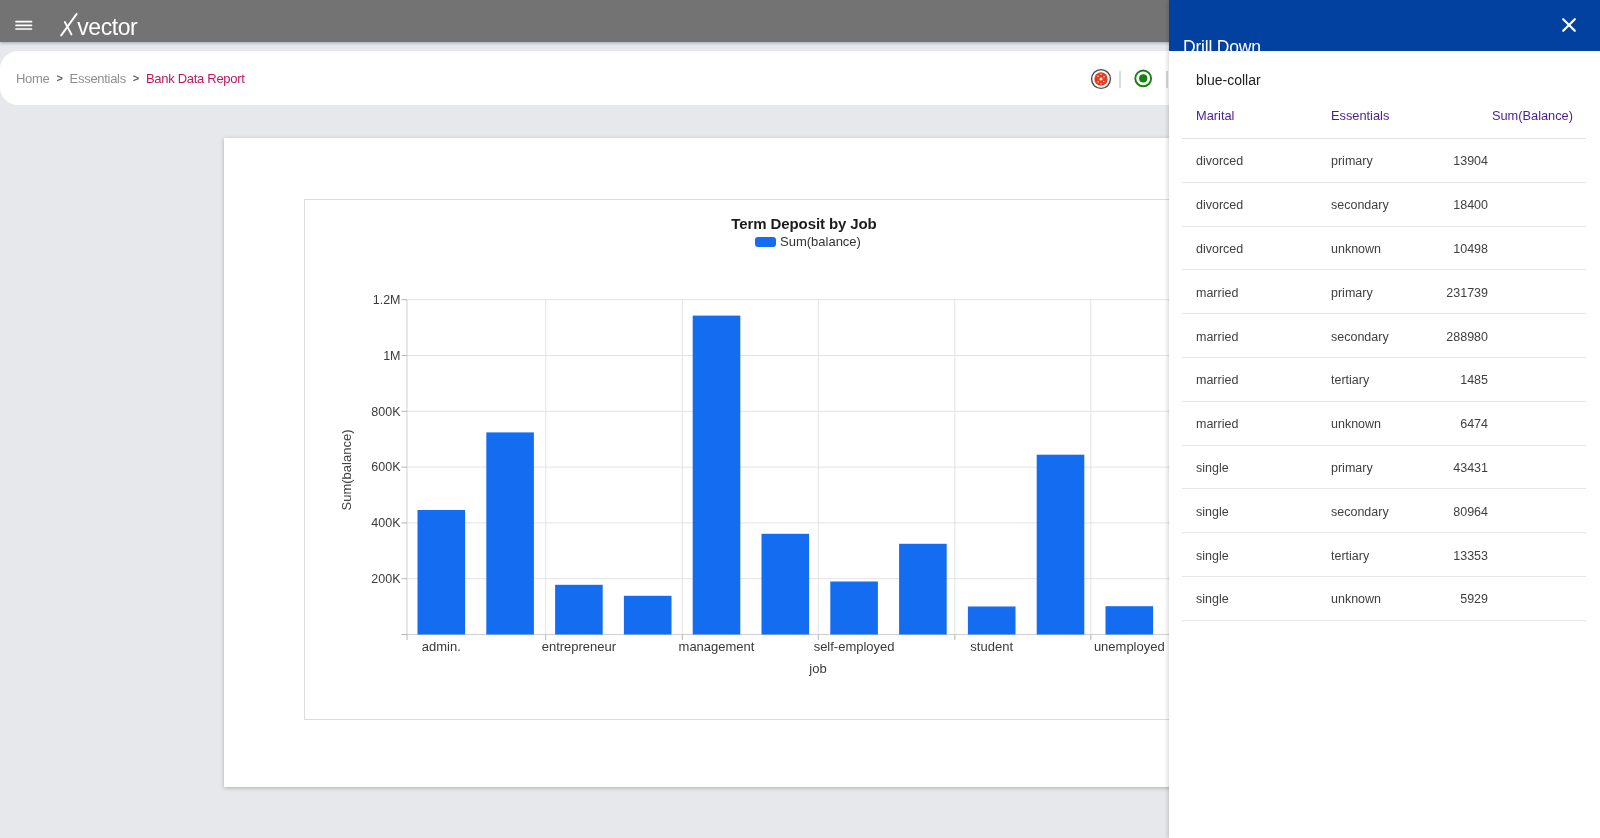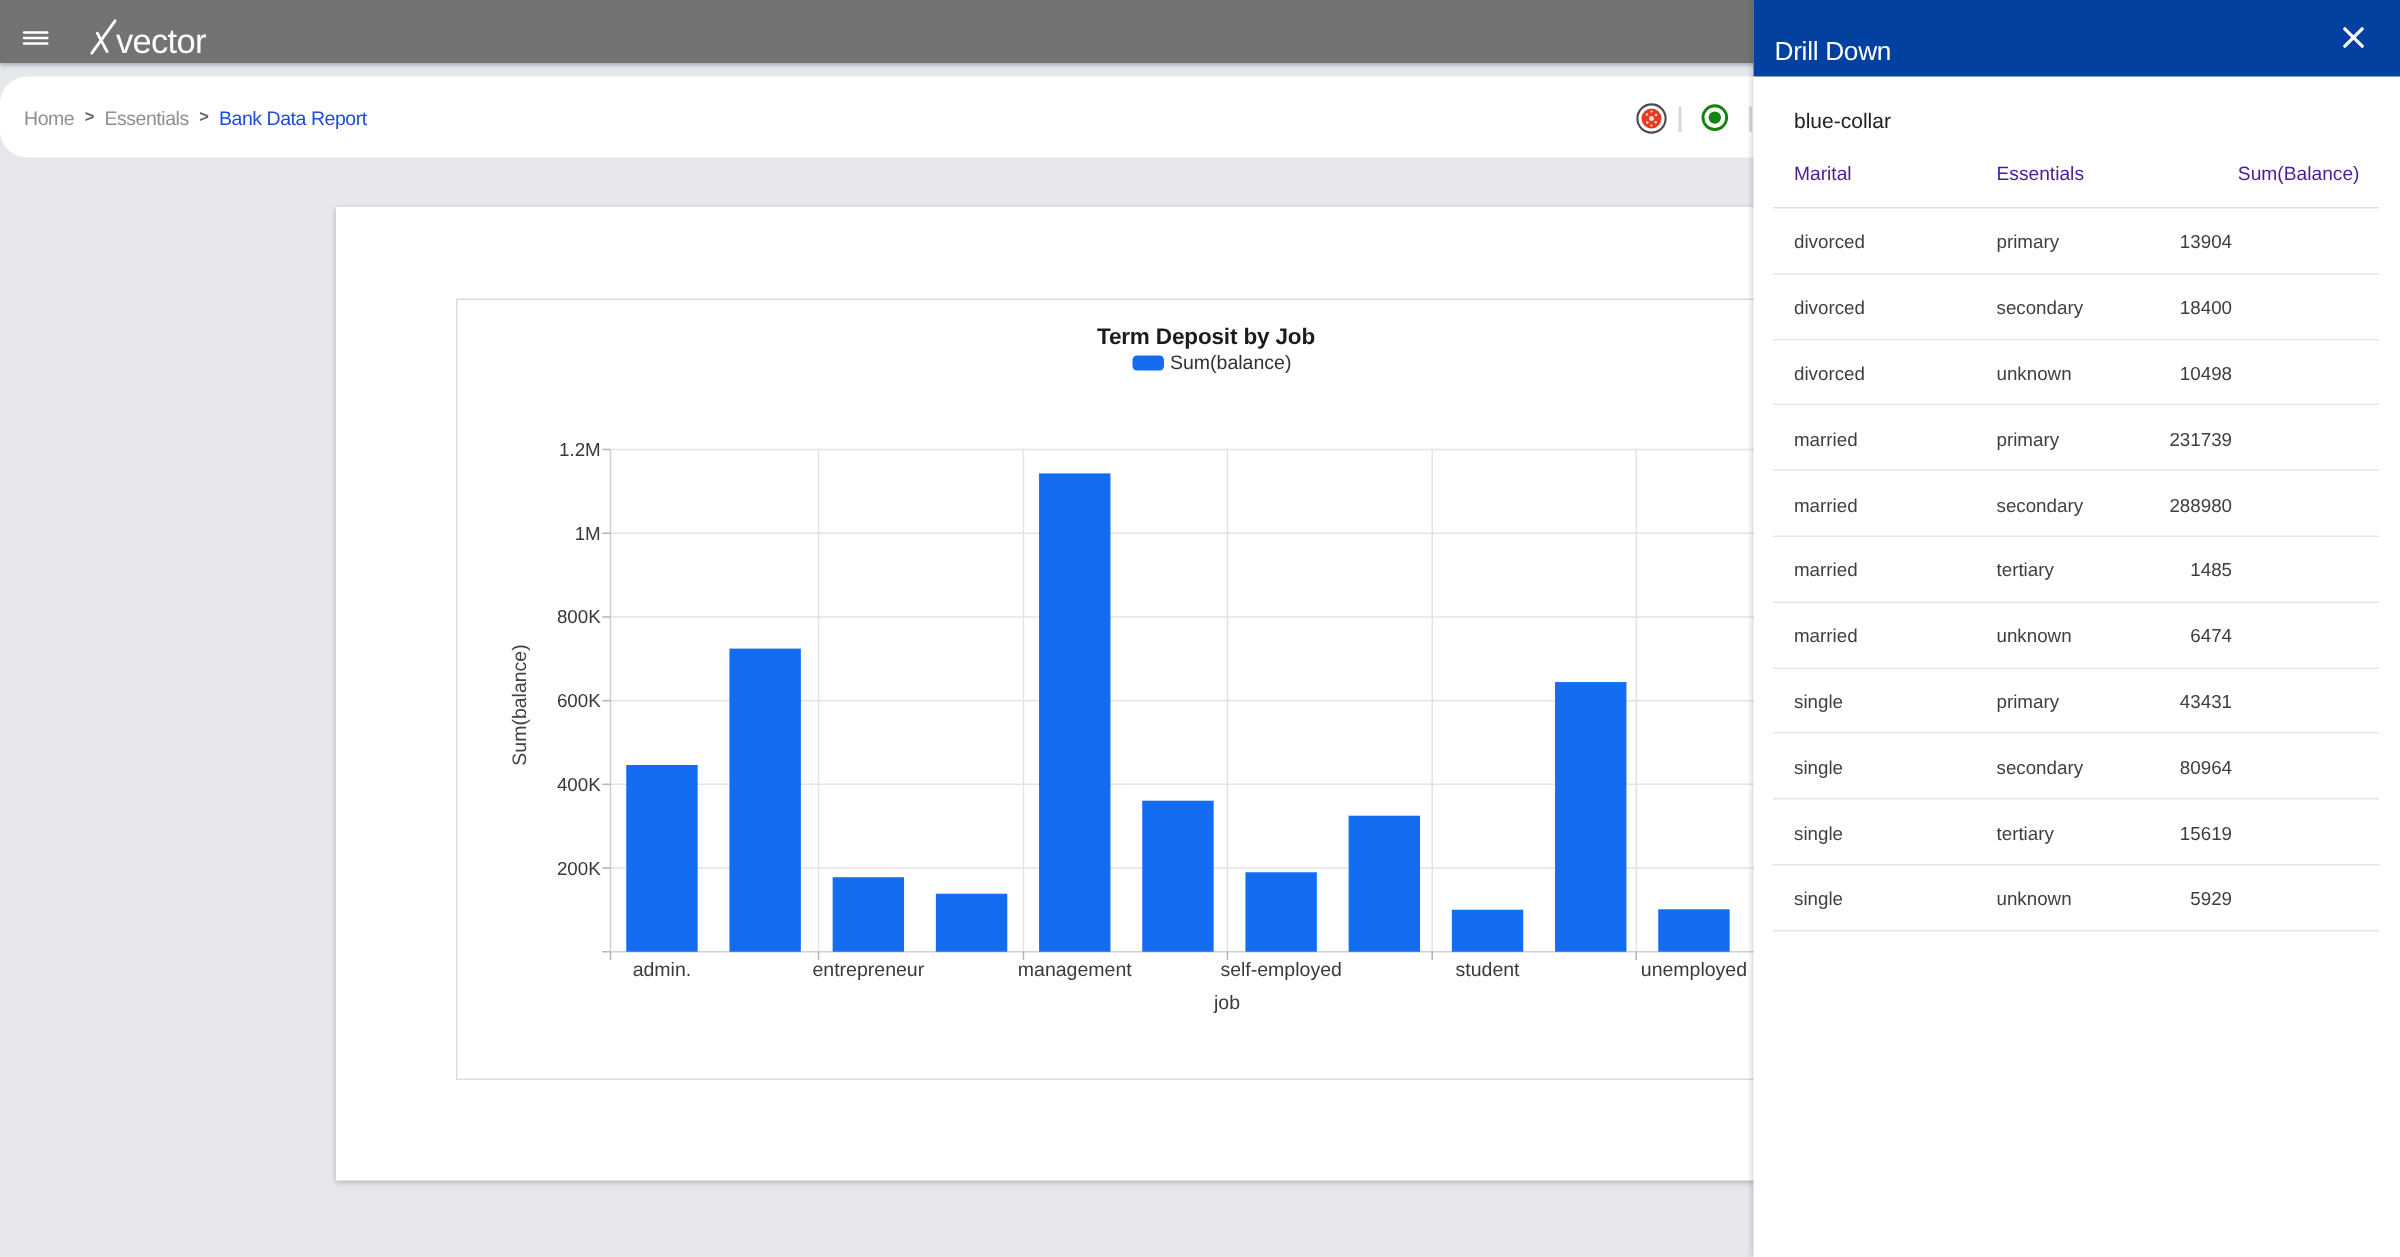--- a/index.html
+++ b/index.html
@@ -2,26 +2,26 @@
 <html><head>
 <meta charset="utf-8">
 <style>
   * { margin:0; padding:0; box-sizing:border-box; }
   html,body { width:1600px; height:838px; overflow:hidden; }
   body { font-family:"Liberation Sans", sans-serif; background:#e6e8ec; position:relative; }
   .appbar { position:absolute; left:0; top:0; width:1600px; height:42px; background:#737373; box-shadow:0 1px 3px rgba(40,50,80,.35); z-index:5; }
   .crumbbar { position:absolute; left:0; top:51px; width:1600px; height:54px; background:#fff; z-index:4;border-radius:18px; }
   .crumbs { position:absolute; left:16px; top:0; height:54px; display:flex; align-items:center; font-size:13px; letter-spacing:-0.3px; color:#8f8f8f; }
   .crumbs .sep { font-size:11px; color:#5f6368; margin:0 7px; font-weight:700; }
-  .crumbs .cur { color:#1d4ed8; font-weight:500; }
+  .crumbs .cur { color:#be185d; font-weight:500; }
   .paper { position:absolute; left:224px; top:138px; width:1016px; height:649px; background:#fff; box-shadow:0 1px 4px rgba(0,0,0,.25); z-index:1; }
   .card { position:absolute; left:304px; top:199px; width:1000px; height:521px; background:#fff; border:1px solid #dcdcdc; z-index:2; }
   .panel { position:absolute; left:1169px; top:0; width:431px; height:838px; background:#fff; box-shadow:-1px 0 4px rgba(0,0,0,.18); z-index:10; }
   .panelhead { position:absolute; left:0; top:0; width:431px; height:51px; background:#02419f; }
-  .panelhead .title { position:absolute; left:14px; top:3px; height:63px; display:flex; align-items:center; color:#fff; font-size:17.5px; letter-spacing:-0.2px; }
+  .panelhead .title { position:absolute; left:14px; top:16px; height:63px; display:flex; align-items:center; color:#fff; font-size:17.5px; letter-spacing:-0.2px; }
   .bluecollar { position:absolute; left:27px; top:72px; font-size:14px; color:#212121; }
   .thead { position:absolute; left:0; top:101px; width:431px; height:29px; color:#4c1d95; font-size:12.8px; }
   .thead .c1 { position:absolute; left:27px; top:7px; }
   .thead .c2 { position:absolute; left:162px; top:7px; }
   .thead .c3 { position:absolute; right:27px; top:7px; }
   .trow { position:absolute; left:0; width:346px; height:44px; font-size:12.5px; color:#3f3f3f; }
   .trow .bl { position:absolute; left:13px; bottom:0; width:404px; height:1px; background:#e7e7e7; }
   .trow .c1 { position:absolute; left:27px; top:15.5px; }
   .trow .c2 { position:absolute; left:162px; top:15.5px; }
   .trow .c3 { position:absolute; right:27px; top:15.5px; }
@@ -224,21 +224,21 @@
     </div>
     <div class="trow" style="top:489.3px;">
       <span class="c1">single</span>
       <span class="c2">secondary</span>
       <span class="c3">80964</span>
       <i class="bl"></i>
     </div>
     <div class="trow" style="top:533.1px;">
       <span class="c1">single</span>
       <span class="c2">tertiary</span>
-      <span class="c3">15619</span>
+      <span class="c3">13353</span>
       <i class="bl"></i>
     </div>
     <div class="trow" style="top:576.9px;">
       <span class="c1">single</span>
       <span class="c2">unknown</span>
       <span class="c3">5929</span>
       <i class="bl"></i>
     </div>
   </div>
 

